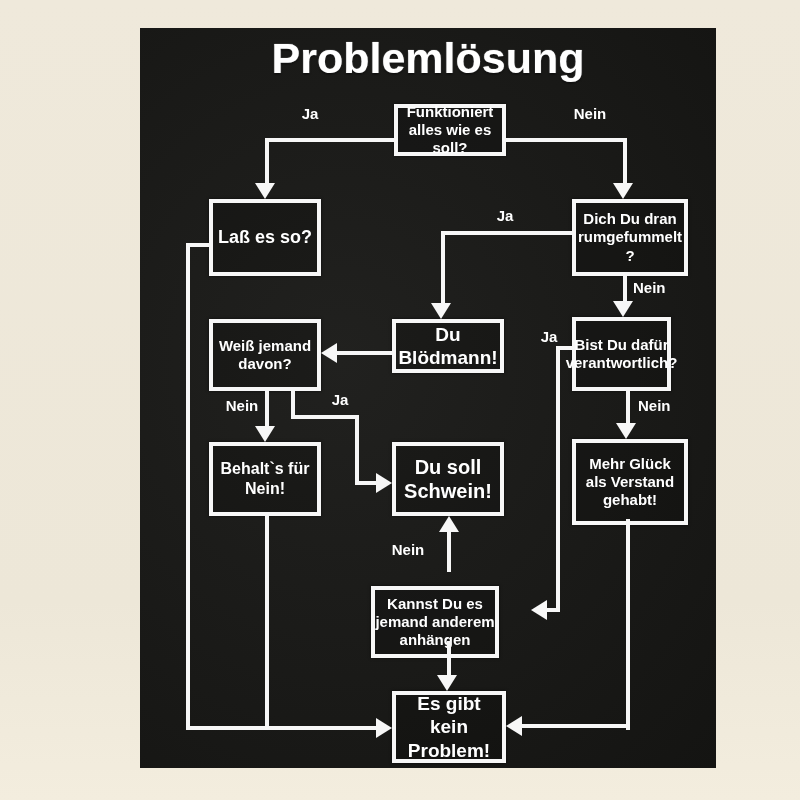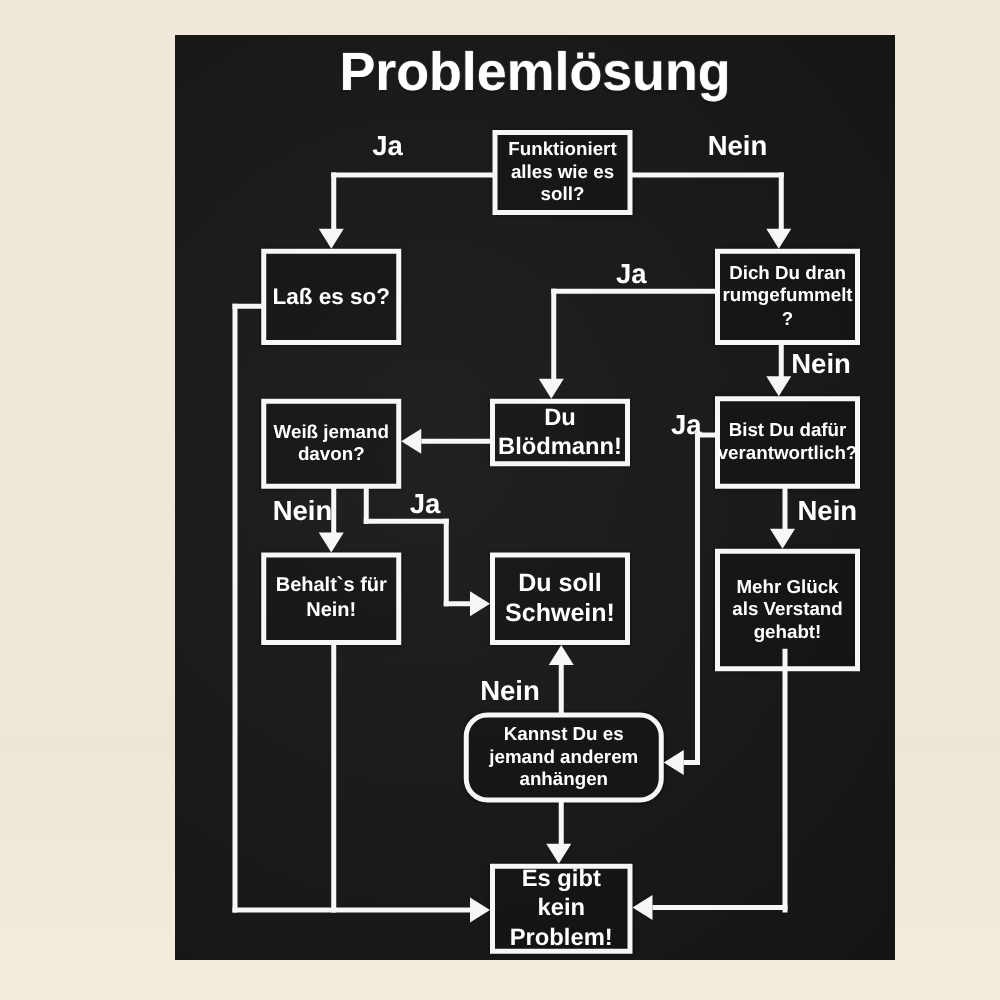--- a/index.html
+++ b/index.html
@@ -18,42 +18,42 @@
     text-shadow:0 1px 2px rgba(0,0,0,0.9), 0 0 1px #fff;
   }
   .node{
     position:absolute;box-sizing:border-box;border:4px solid #f7f7f7;
     color:#ffffff;display:flex;align-items:center;justify-content:center;
     text-align:center;font-weight:bold;white-space:pre-line;line-height:1.22;
     font-size:15px;background:rgba(0,0,0,0.15);
     box-shadow:0 0 3px rgba(0,0,0,0.6);
   }
   .elabel{
-    position:absolute;color:#ffffff;font-weight:bold;font-size:22px;
+    position:absolute;color:#ffffff;font-weight:bold;font-size:15px;
     text-align:center;line-height:1;
   }
   .h,.v{position:absolute;background:#f7f7f7;}
   .h{height:4px;} .v{width:4px;}
   .ar{position:absolute;width:0;height:0;}
   .ar-down{border-left:10px solid transparent;border-right:10px solid transparent;border-top:16px solid #f7f7f7;}
   .ar-up{border-left:10px solid transparent;border-right:10px solid transparent;border-bottom:16px solid #f7f7f7;}
   .ar-left{border-top:10px solid transparent;border-bottom:10px solid transparent;border-right:16px solid #f7f7f7;}
   .ar-right{border-top:10px solid transparent;border-bottom:10px solid transparent;border-left:16px solid #f7f7f7;}
 
   
-  #n-funktioniert{left:394px;top:104px;width:112px;height:68px;}
+  #n-funktioniert{left:394px;top:104px;width:112px;height:52px;}
   #n-lass{left:209px;top:199px;width:112px;height:77px;font-size:18px;}
   #n-hast{left:572px;top:199px;width:116px;height:77px;}
   #n-bloedmann{left:392px;top:319px;width:112px;height:54px;font-size:19px;}
-  #n-bist{left:572px;top:317px;width:116px;height:74px;}
+  #n-bist{left:572px;top:317px;width:99px;height:74px;}
   #n-weiss{left:209px;top:319px;width:112px;height:72px;}
   #n-behalt{left:209px;top:442px;width:112px;height:74px;font-size:16px;}
   #n-schwein{left:392px;top:442px;width:112px;height:74px;font-size:20px;}
-  #n-glueck{left:572px;top:439px;width:116px;height:98px;}
-  #n-kannst{left:371px;top:570px;width:160px;height:72px;border-radius:19px;}
+  #n-glueck{left:572px;top:439px;width:116px;height:86px;}
+  #n-kannst{left:371px;top:586px;width:128px;height:72px;}
   #n-problem{left:392px;top:691px;width:114px;height:72px;font-size:19px;}
 
   
   #el-top-ja{left:280px;top:106px;width:60px;}
   #el-top-nein{left:560px;top:106px;width:60px;}
   #el-hast-ja{left:480px;top:208px;width:50px;}
   #el-hast-nein{left:633px;top:280px;width:56px;text-align:left;}
   #el-bist-ja{left:532px;top:329px;width:34px;}
   #el-bist-nein{left:638px;top:398px;width:56px;text-align:left;}
   #el-weiss-nein{left:216px;top:398px;width:52px;}

